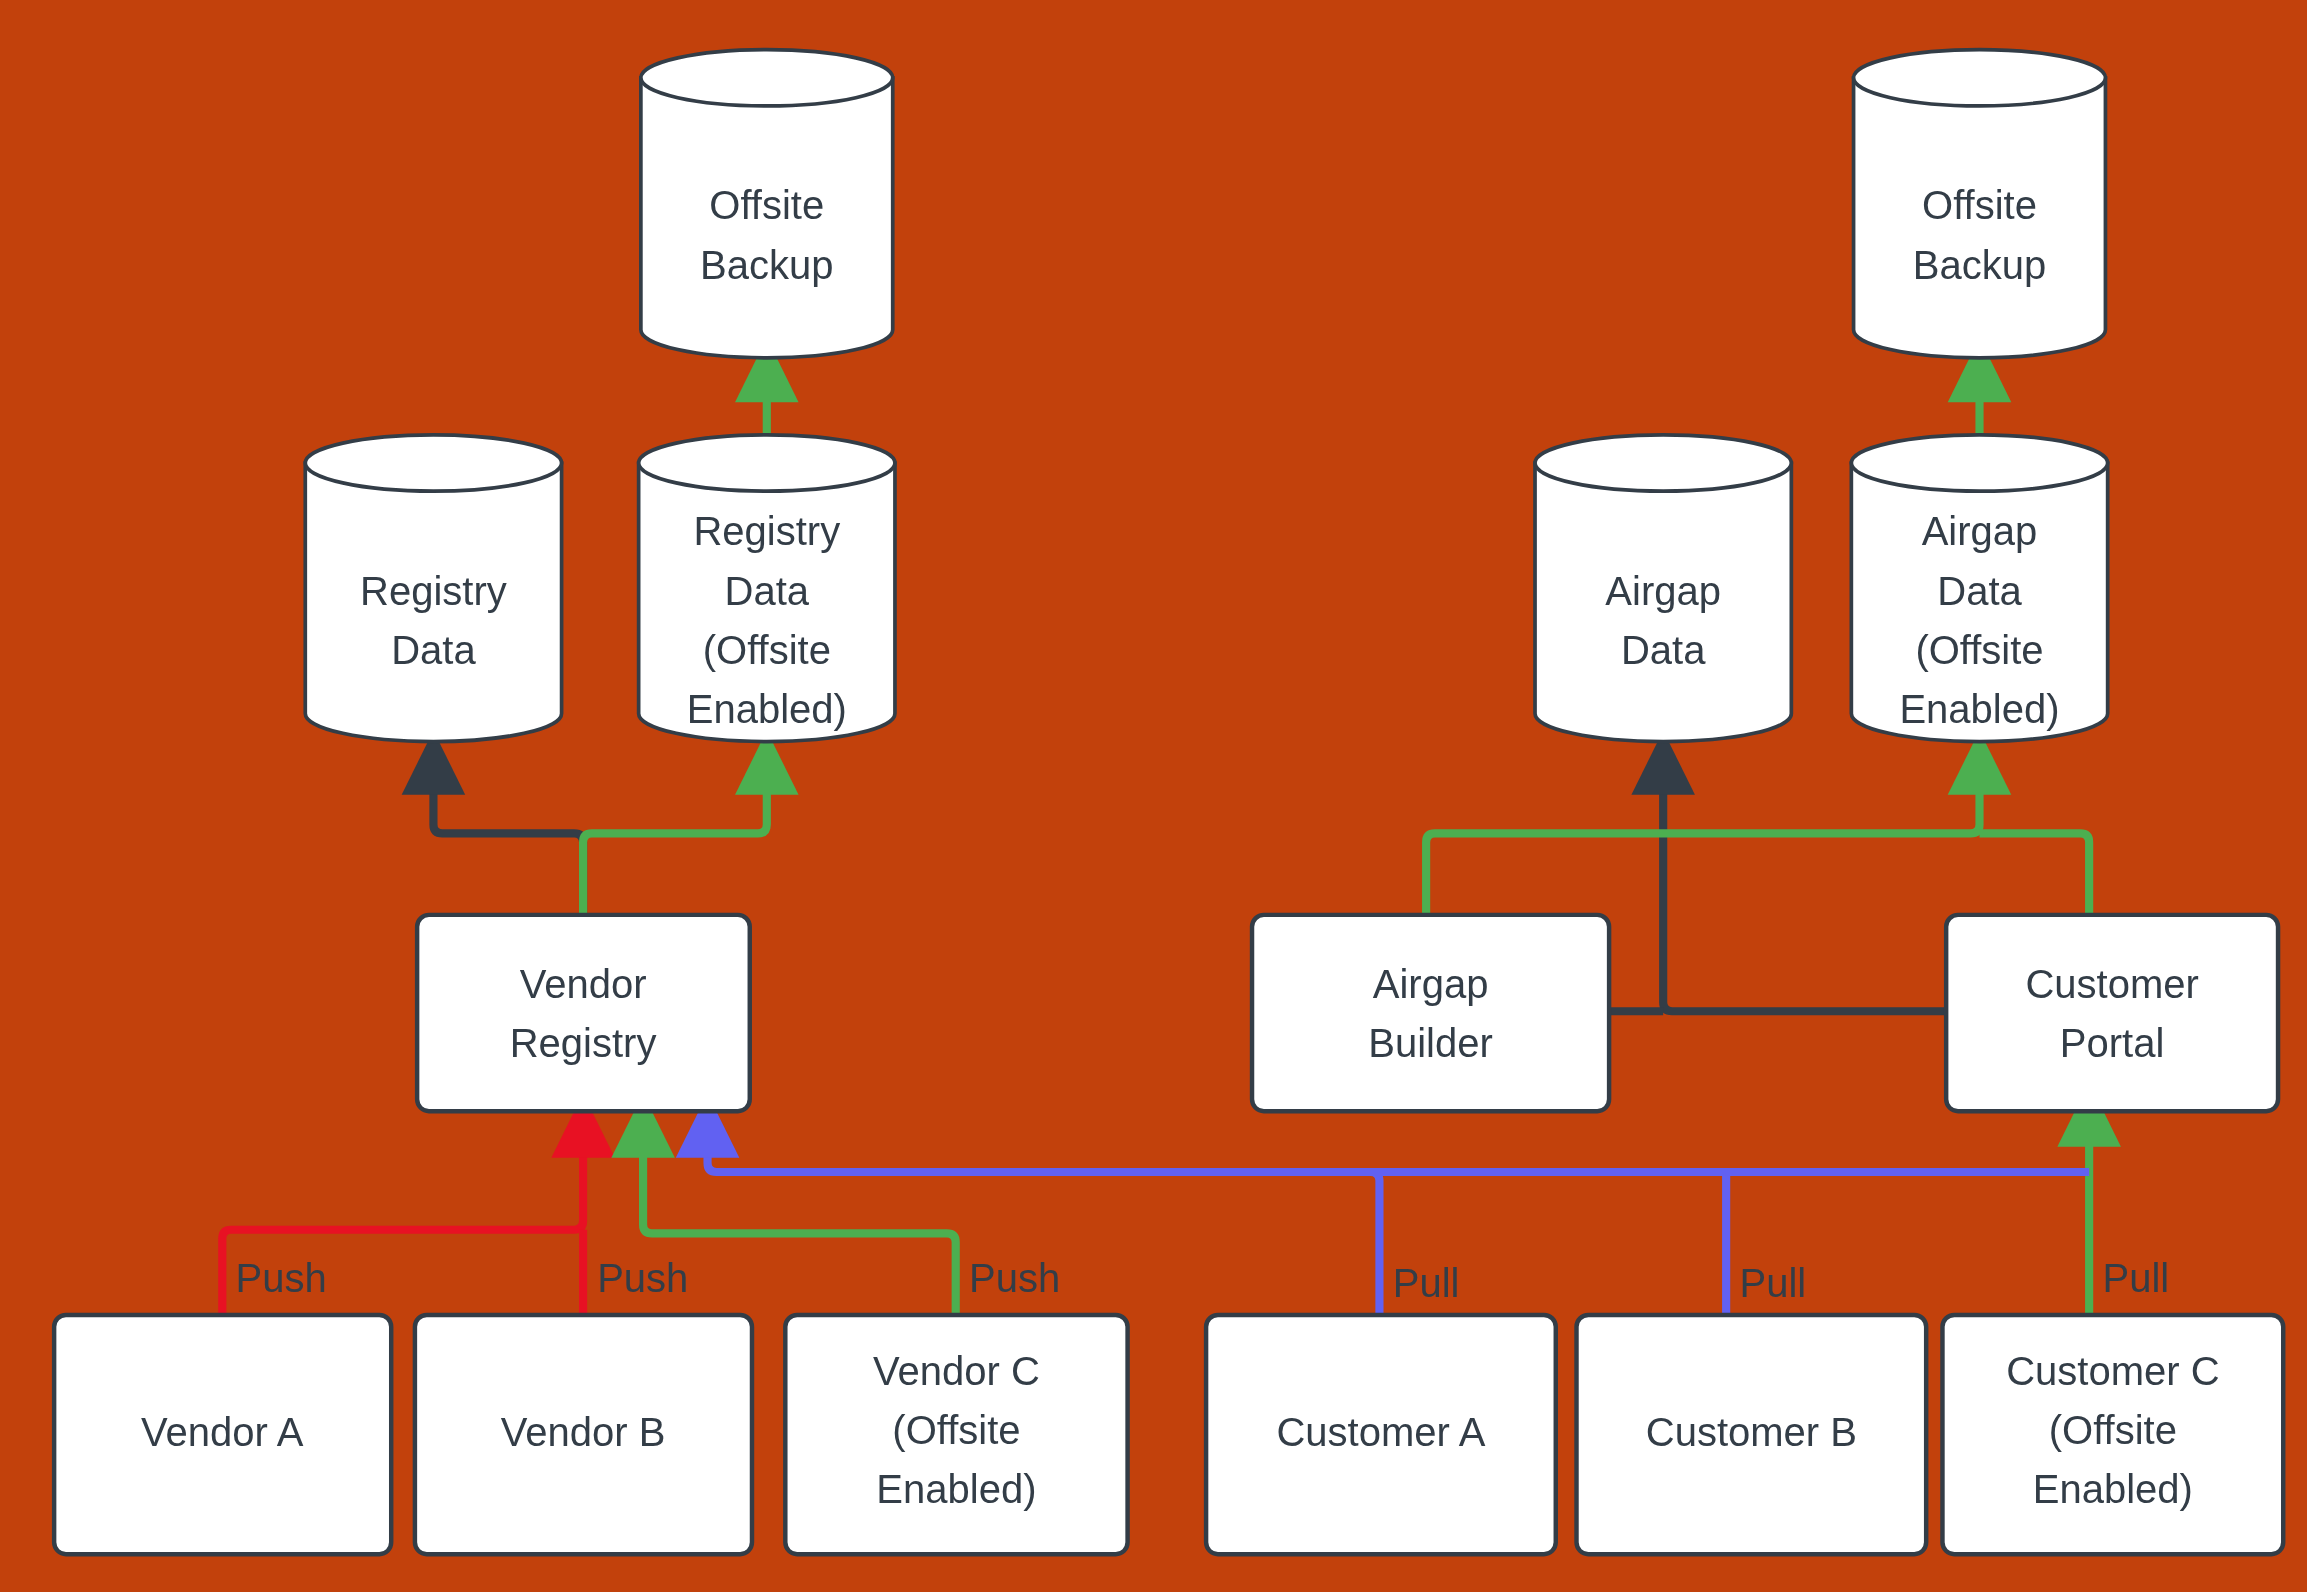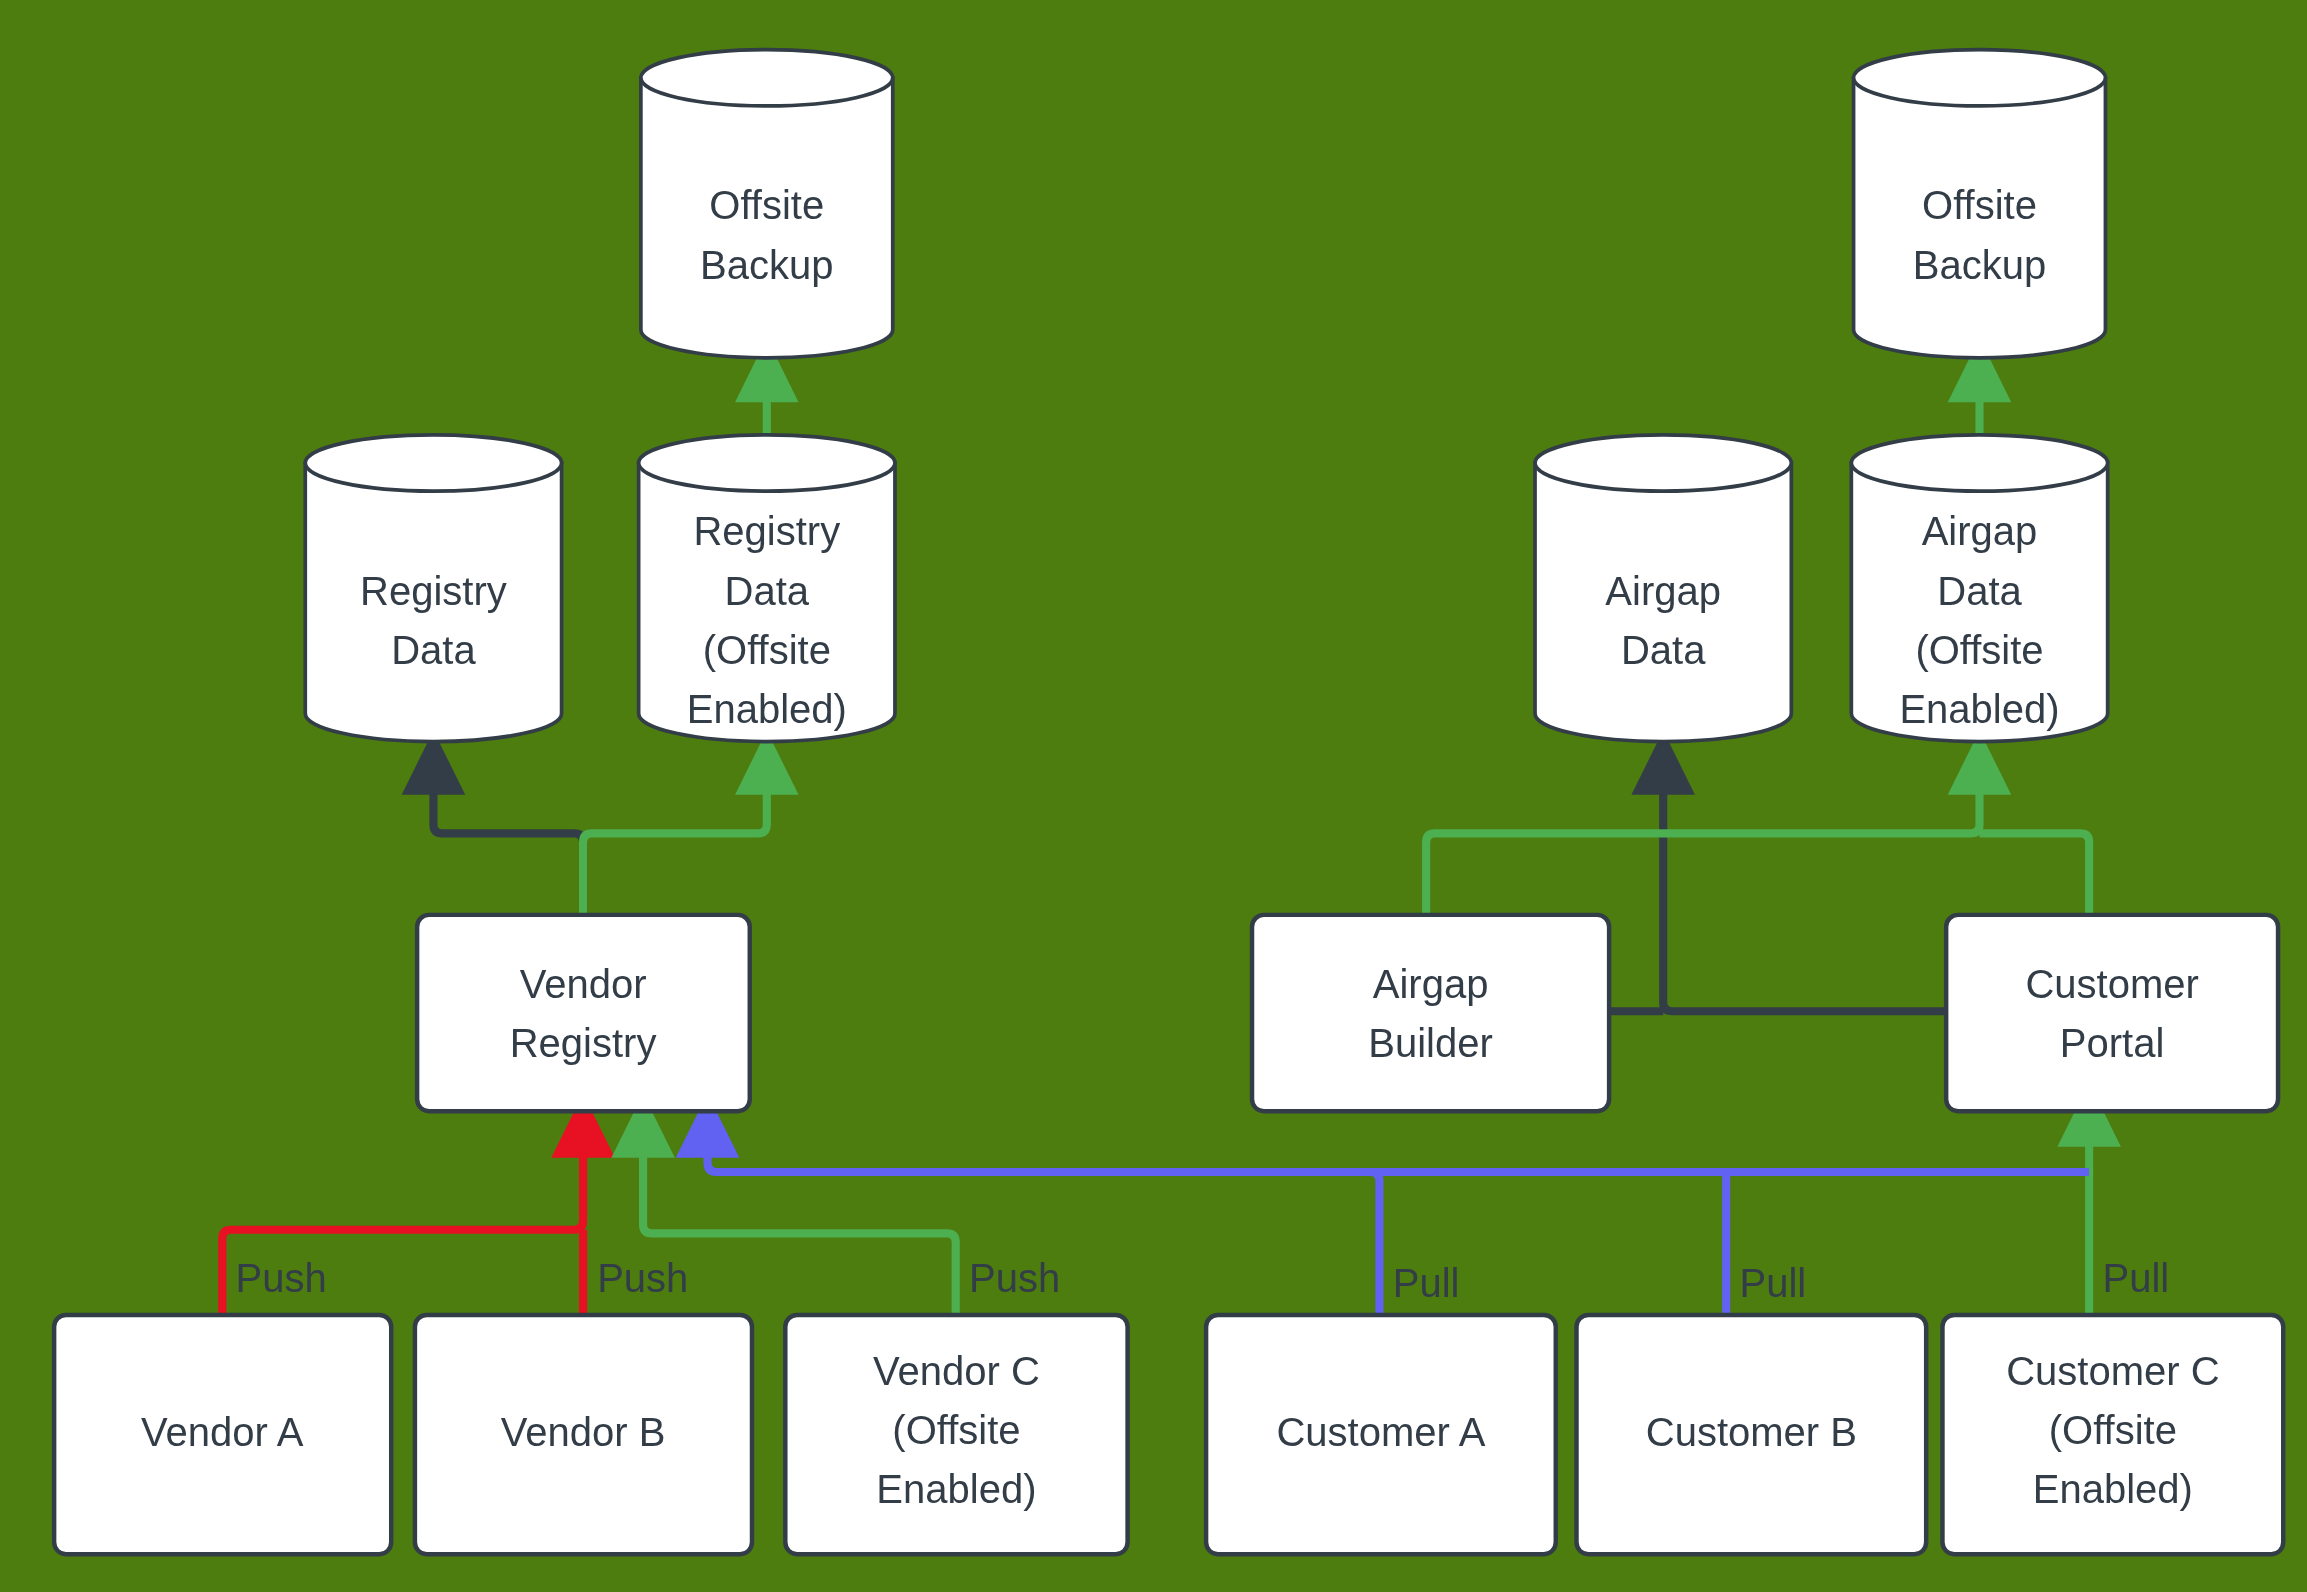--- a/index.html
+++ b/index.html
@@ -7,21 +7,21 @@
     padding: 0;
     background: #ffffff;
   }
   body {
     font-family: "Liberation Sans", sans-serif;
   }
   #diagram-root {
     position: relative;
     width: 2307px;
     height: 1592px;
-    background: #4d7c0f;
+    background: #c2410c;
     overflow: hidden;
   }
   svg.diagram {
     display: block;
     width: 2307px;
     height: 1592px;
   }
   .node-shape {
     fill: #ffffff;
     stroke: #333d47;

